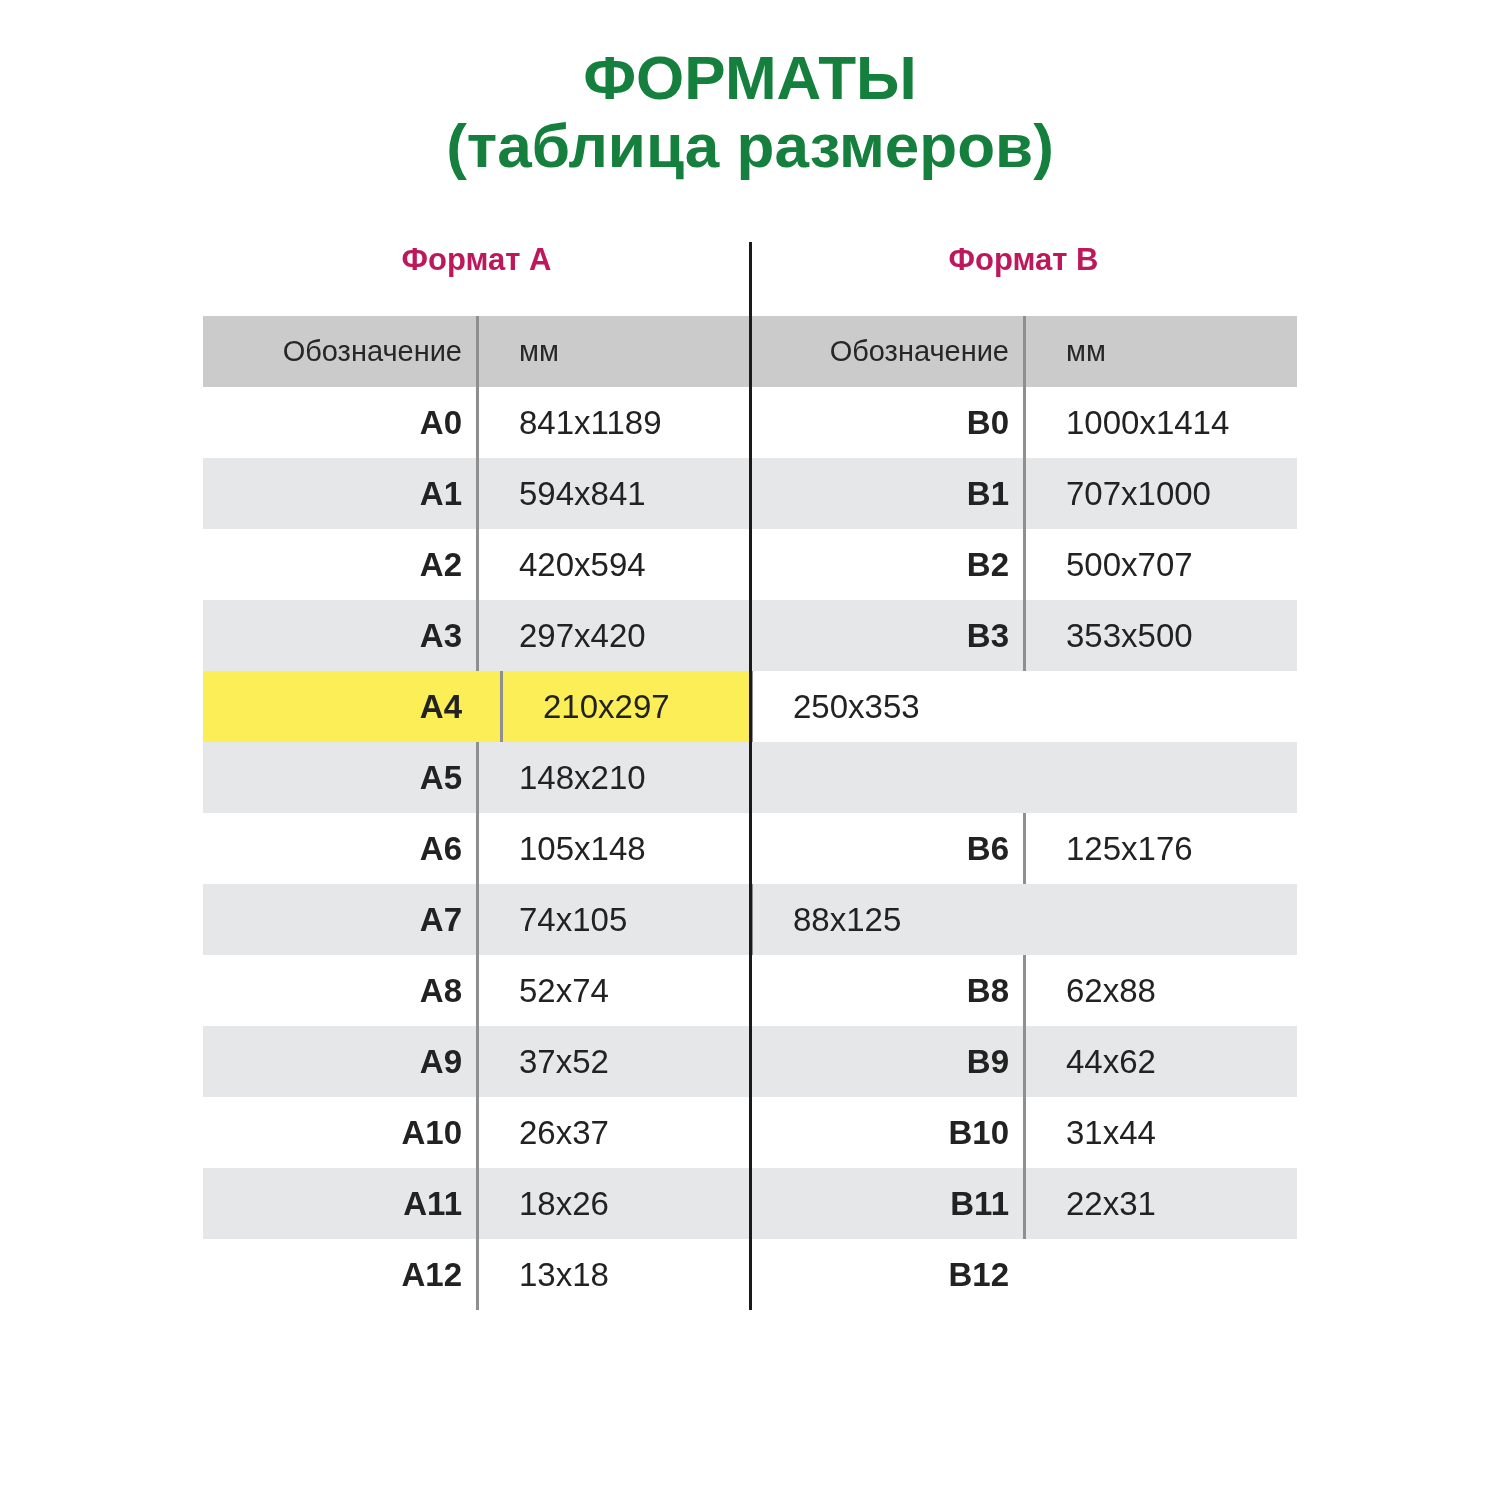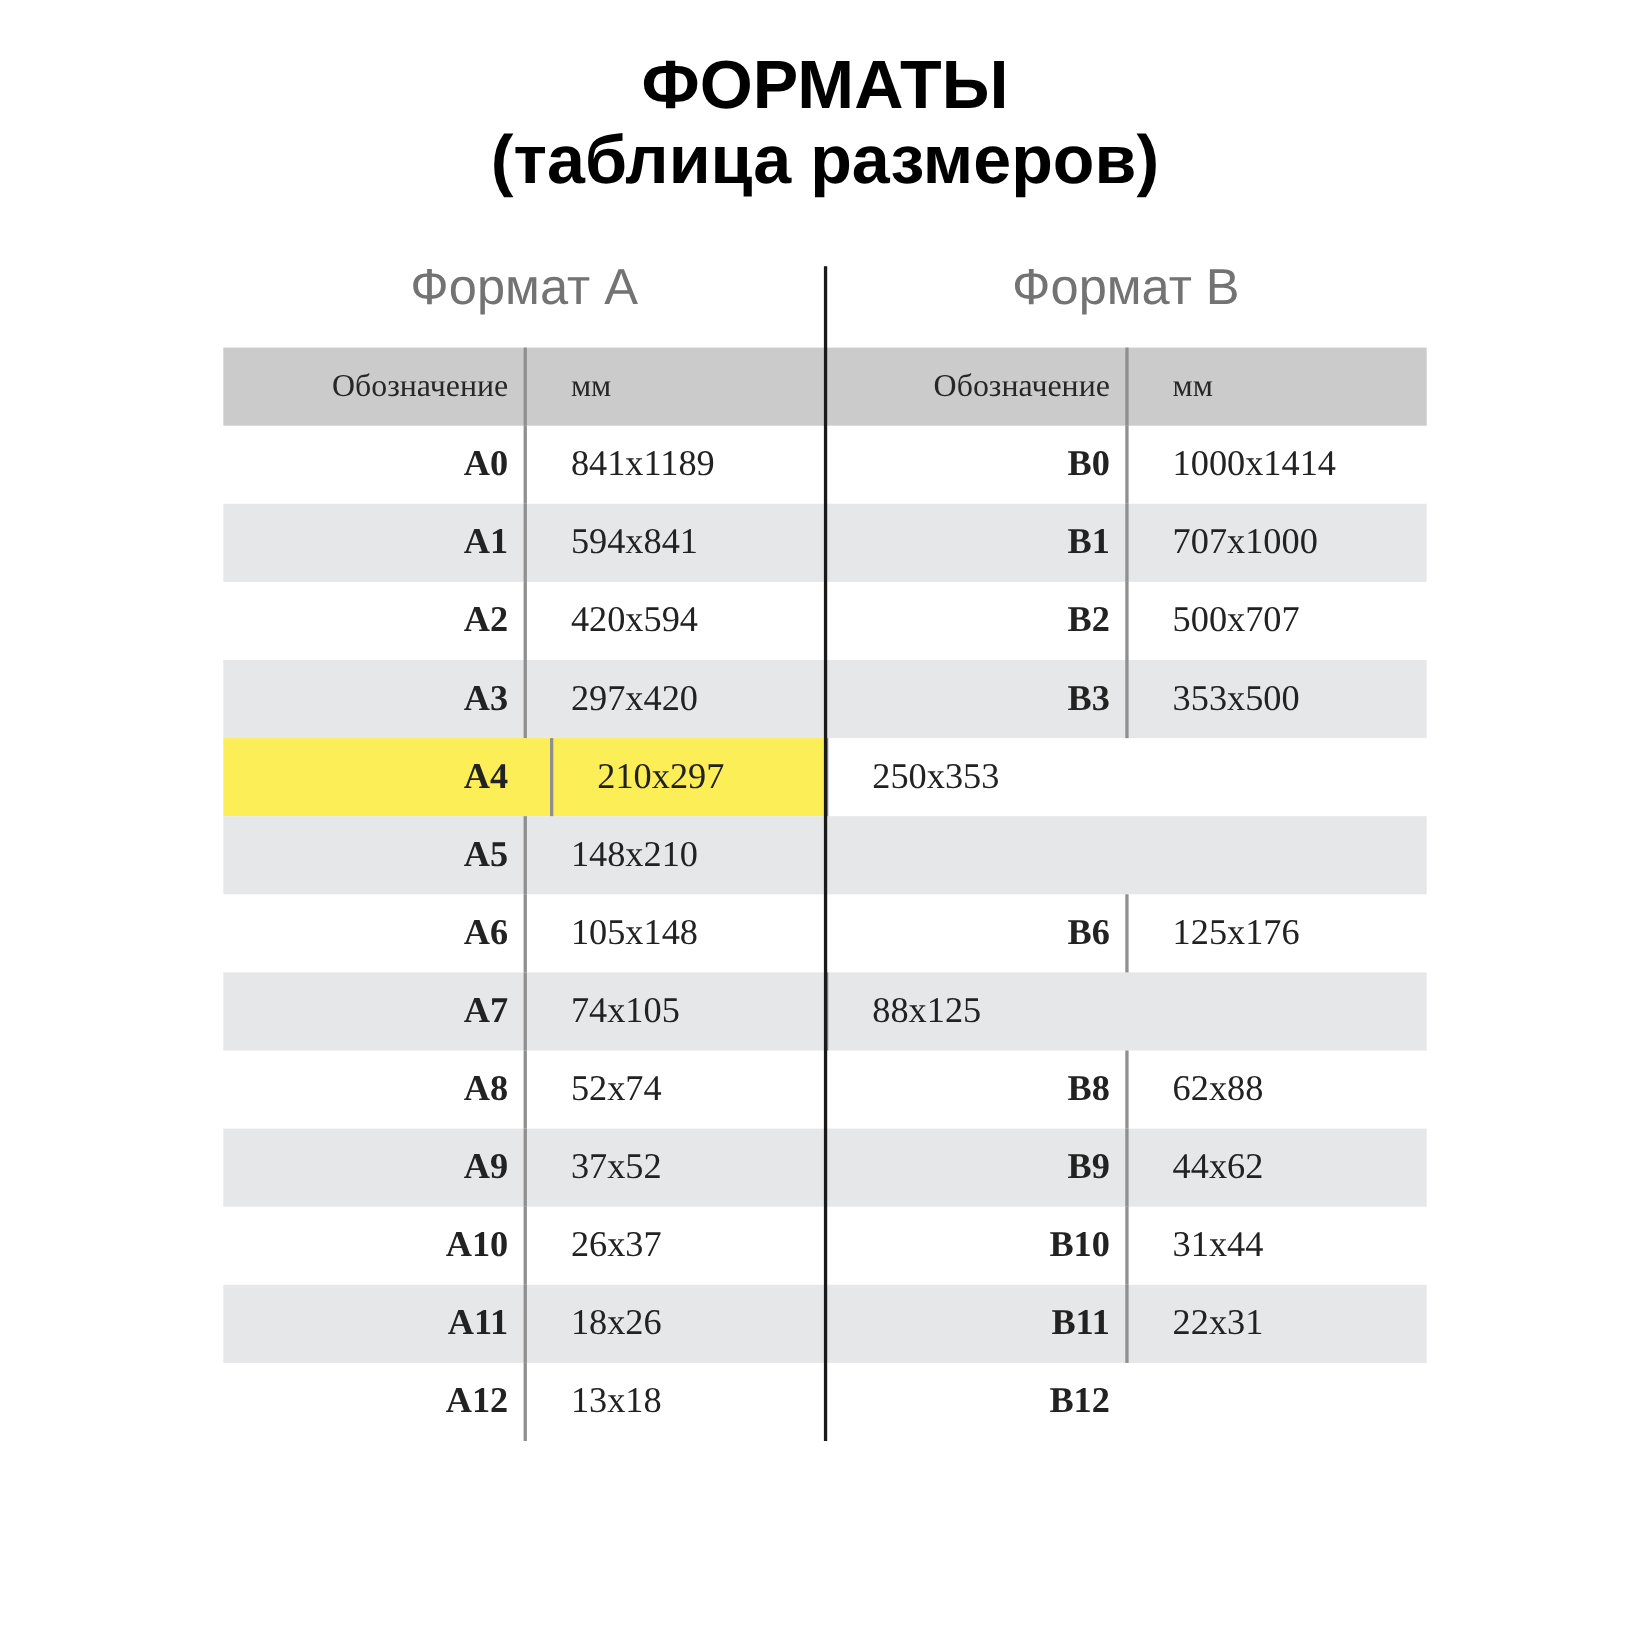--- a/index.html
+++ b/index.html
@@ -16,41 +16,41 @@
     background:#ffffff;
     font-family:"Liberation Sans","DejaVu Sans",sans-serif;
     color:var(--text,#222);
   }
   .title{
     padding-top:44px;
     text-align:center;
     font-weight:bold;
     font-size:62px;
     line-height:68px;
-    color:#000000;
+    color:#15803d;
   }
   .layout{
     position:relative;
     width:1094px;
     margin:58px auto 0 auto;
     display:flex;
   }
   .half{
     width:547px;
   }
   .half-title{
     height:44px;
     line-height:44px;
     text-align:center;
-    font-size:46px;
-    font-weight:normal;
+    font-size:31px;
+    font-weight:bold;
     margin-bottom:34px;
-    color:#737373;
-  }
-  .table{width:100%;font-family:Liberation Serif, serif;}
+    color:#be185d;
+  }
+  .table{width:100%;}
   .row{
     display:flex;
     height:71px;
     align-items:stretch;
   }
   .table .row:nth-child(odd):not(.header-row){
     background:var(--alt-row-bg,#e6e7e8);
   }
   .row.header-row{
     background:var(--header-row-bg,#cbcbcb);

